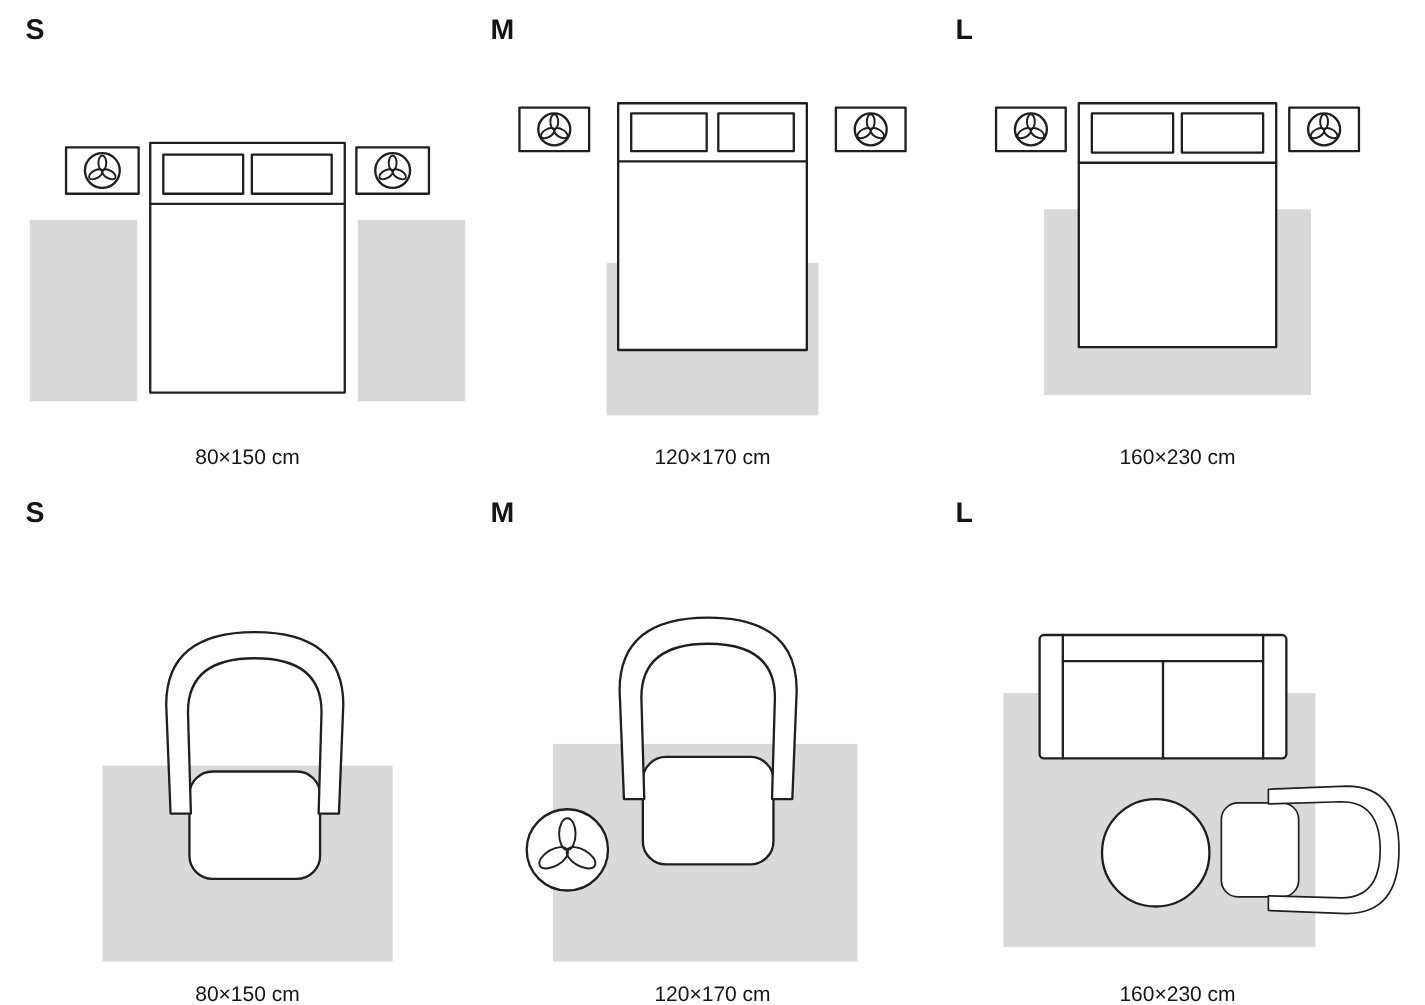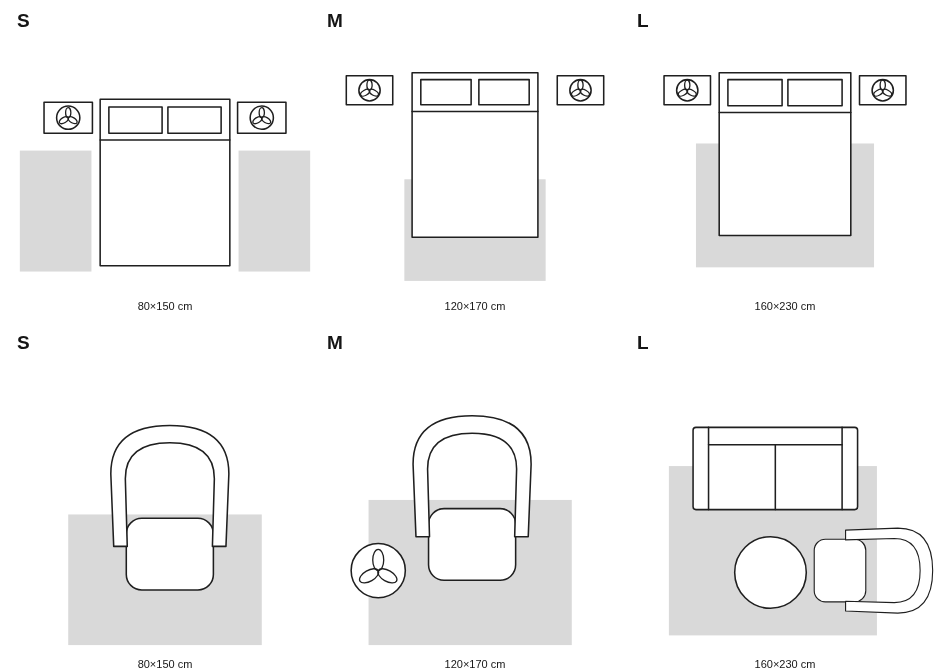--- a/index.html
+++ b/index.html
@@ -8,21 +8,21 @@
     background:var(--bg,#fff);
     display:grid;grid-template-columns:repeat(3,1fr);
     grid-template-rows:322px 348px;
     padding:4px 10px;
     font-family:"Liberation Sans", sans-serif;
     color:var(--text,#151515);
   }
   .panel{position:relative;display:flex;flex-direction:column;align-items:center;justify-content:flex-end;}
   .plabel{position:absolute;top:6px;left:7px;font-weight:bold;font-size:19px;letter-spacing:.5px;}
   svg.scene{width:300px;height:auto;display:block;}
-  .caption{font-size:11px;color:var(--text,#151515);}
+  .caption{font-size:14px;color:var(--text,#151515);}
   .row-top .caption{margin:14px 0 14px 0;}
   .row-bottom .caption{margin:8px 0 4px 0;}
   .rug{fill:var(--rug,#d9d9d9);stroke:none;}
   .furn{fill:#ffffff;stroke:var(--line,#1f1f1f);stroke-width:1.6;stroke-linejoin:round;}
   .ln{fill:none;stroke:var(--line,#1f1f1f);stroke-width:1.6;stroke-linecap:round;}
   .petal{fill:none;stroke:var(--line,#1f1f1f);stroke-width:1.3;vector-effect:non-scaling-stroke;}
 </style>
 </head>
 <body>
 

